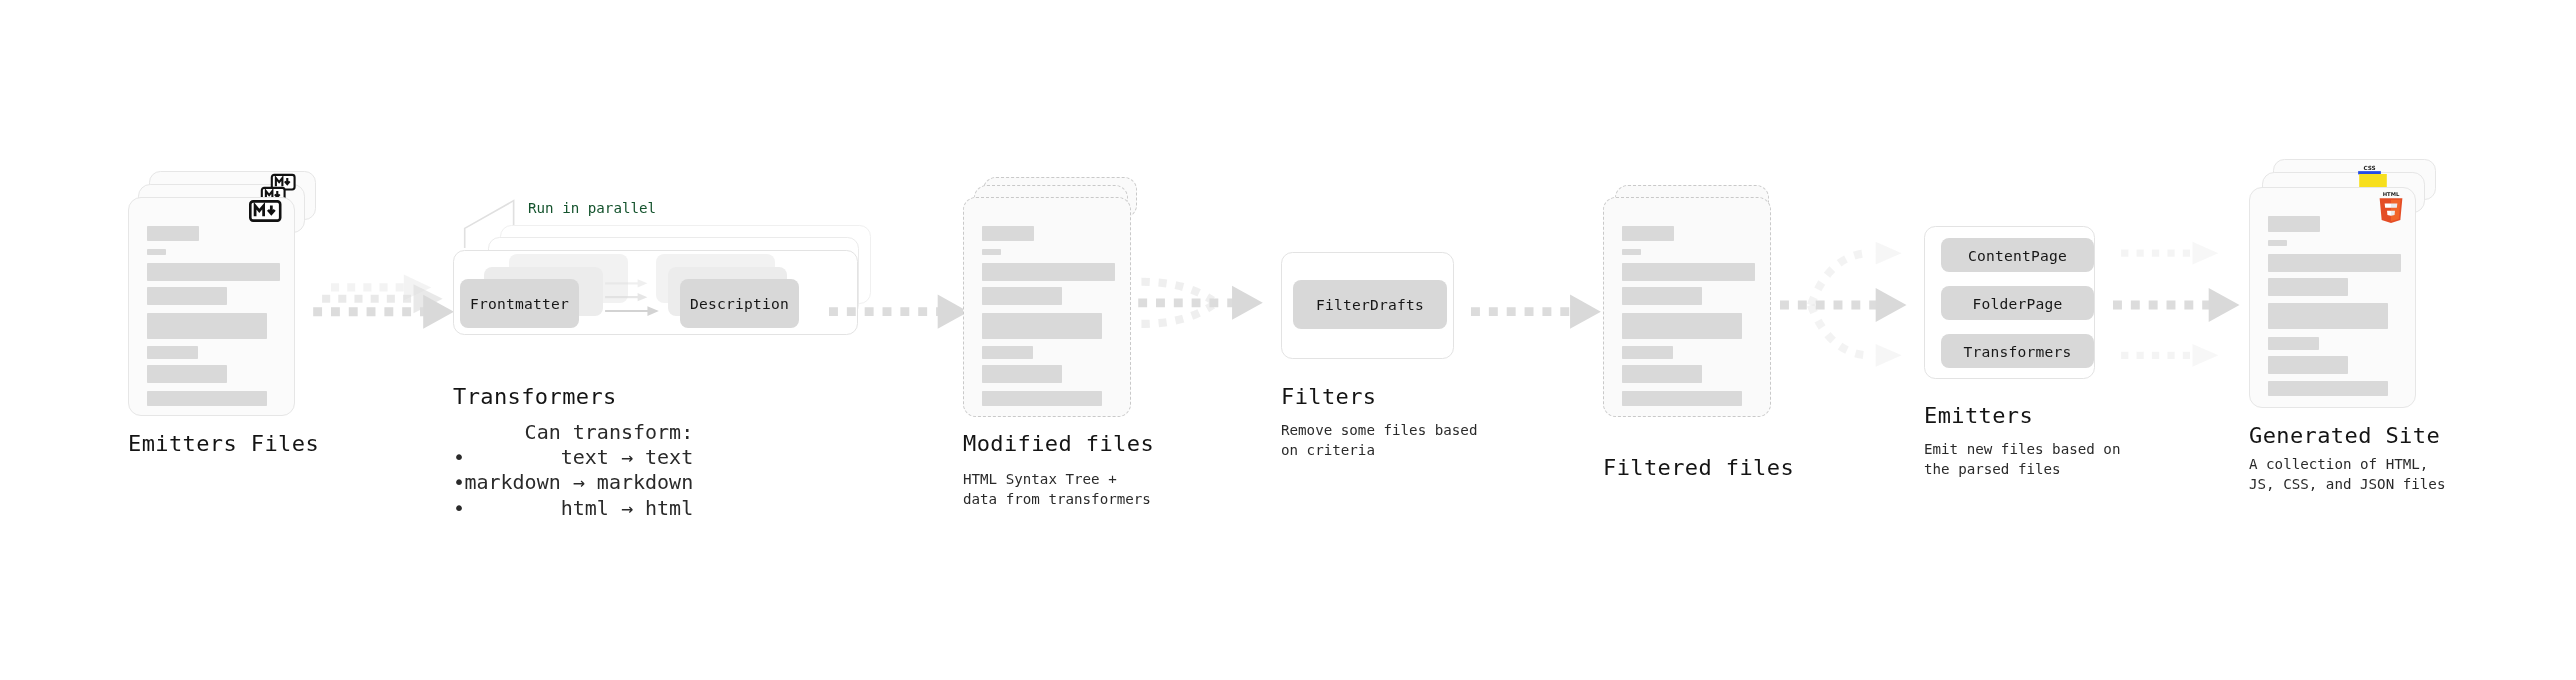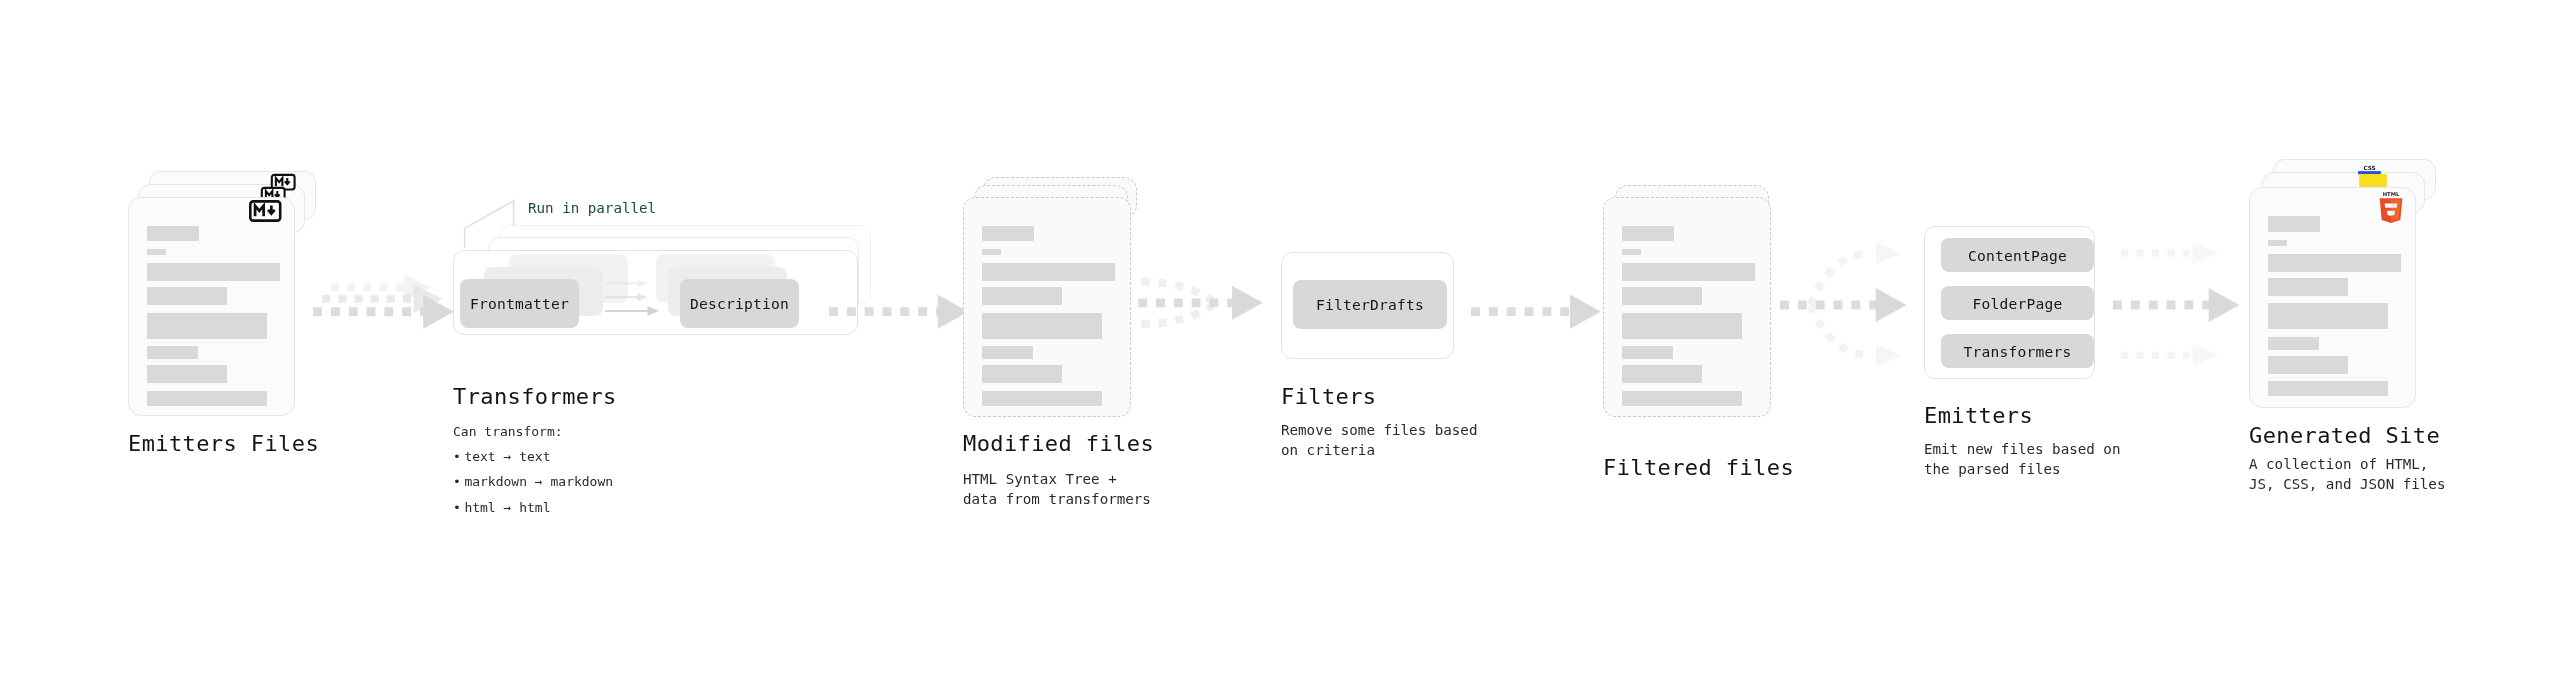--- a/index.html
+++ b/index.html
@@ -22,21 +22,21 @@
 
   
   .groupbox{position:absolute;box-sizing:border-box;border:1.2px solid #e3e3e3;border-radius:11.4px;background:#ffffff;}
   .pill{position:absolute;box-sizing:border-box;background:#d8d8d8;border-radius:8.1px;
         display:flex;align-items:center;justify-content:center;
         font-size:14.6px;color:#171717;letter-spacing:0.2px;white-space:nowrap;}
   .pill.ghost{background:#ececec;}
   .pill.ghost2{background:#f2f2f2;}
 
   
-  .list{font-size:13px;line-height:18.7px;color:#2a2a2a;}
+  .list{font-size:20px;line-height:18.7px;color:#2a2a2a;text-align:right;}
   .list .li{white-space:nowrap;margin-top:6.5px;padding-left:11.4px;position:relative;}
   .list .li:before{content:"\2022";position:absolute;left:0;top:0;}
 
   svg{position:absolute;overflow:visible;}
   .nowrap{white-space:nowrap;}
 </style>
 </head>
 <body>
 
 <div class="stage">

